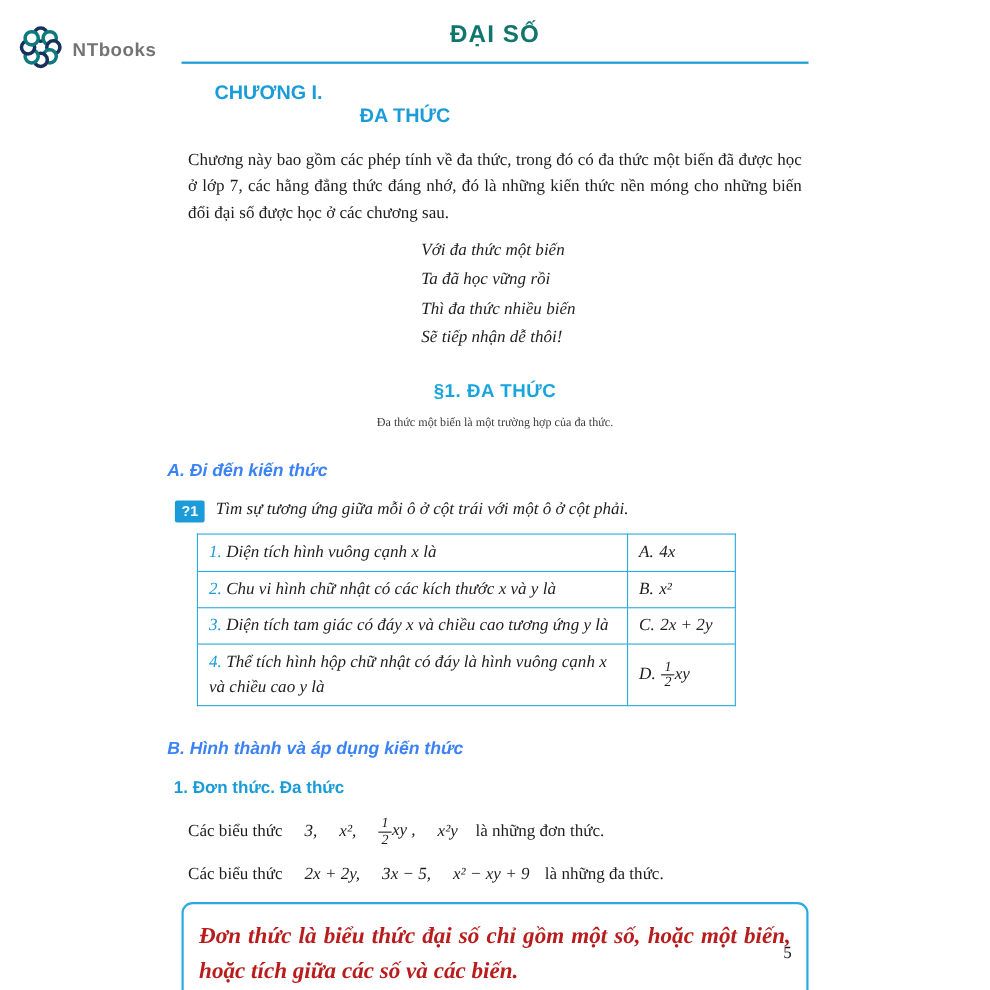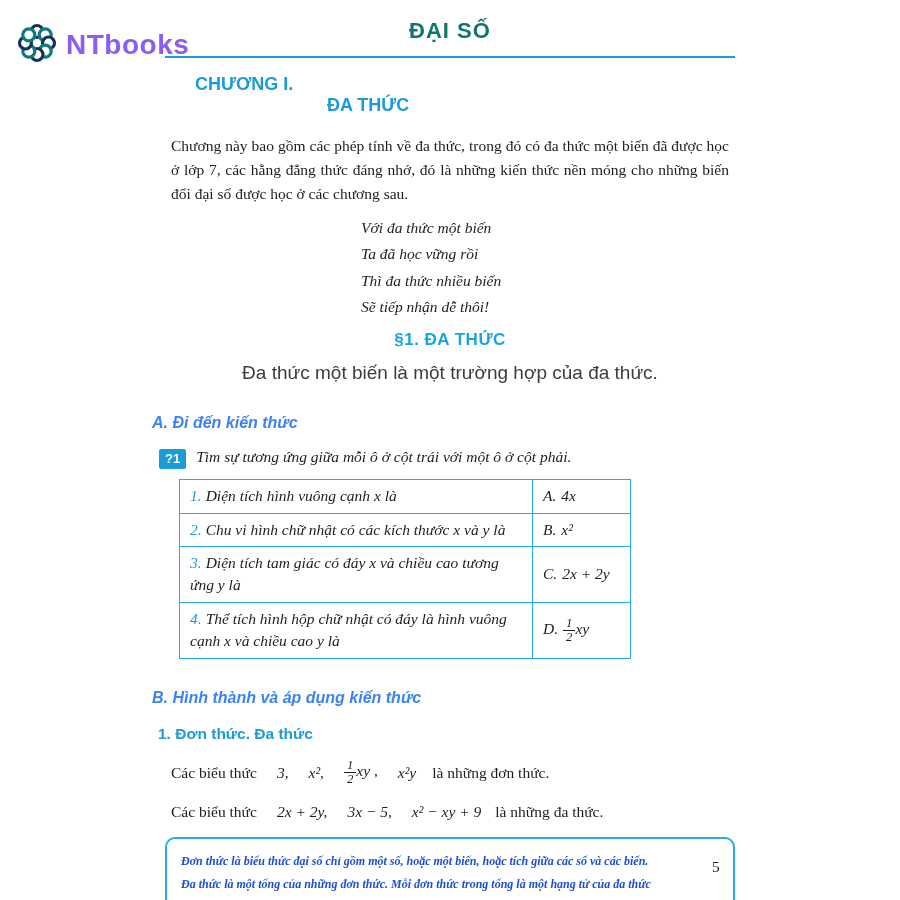--- a/index.html
+++ b/index.html
@@ -4,59 +4,59 @@
 <style>
   * { box-sizing: border-box; }
   html,body { margin:0; padding:0; }
   body {
     width:900px; height:900px; background:#ffffff; position:relative;
     font-family:"Liberation Serif", serif; color:#1d1d1d; overflow:hidden;
   }
 
   
   .brand { position:absolute; top:22px; left:16px; display:flex; align-items:center; gap:8px; }
-  .brand-text { font-family:"Liberation Sans", sans-serif; font-weight:bold; font-size:28px; color:#8b5cf6; letter-spacing:0.5px; }
+  .brand-text { font-family:"Liberation Sans", sans-serif; font-weight:bold; font-size:17px; color:#737373; letter-spacing:0.5px; }
 
   
   .content { position:absolute; left:165px; top:18px; width:570px; }
 
   .main-title {
     text-align:center; font-family:"Liberation Sans", sans-serif; font-weight:bold;
     font-size:22px; color:#0f766e; letter-spacing:1px; padding-bottom:12px;
     border-bottom:2px solid #1b9cd8;
   }
 
   .chapter-row { display:flex; margin-top:16px; padding-left:30px; font-family:"Liberation Sans", sans-serif; font-weight:bold; font-size:18px; color:#1b9cd8;flex-direction:column; }
   .chapter-title { margin-left:132px; }
 
   .intro-paragraph {
     margin-top:18px; padding:0 6px; text-align:justify;
     font-size:15.5px; line-height:1.55;
   }
 
   .poem { margin-top:10px; padding-left:196px; font-style:italic; font-size:15.5px; line-height:1.5; }
-  .poem div { margin-top:3px; }
+  .poem div { margin-top:3px;margin-left:22px; }
 
-  .section-title { margin-top:12px; text-align:center; font-family:"Liberation Sans", sans-serif; font-weight:bold; font-size:17px; color:#16a5dc; letter-spacing:0.5px; }
-  .section-subtitle { margin-top:12px; text-align:center; font-family:Liberation Sans, sans-serif; font-size:19px; color:#3c3c3c; }
+  .section-title { margin-top:28px; text-align:center; font-family:"Liberation Sans", sans-serif; font-weight:bold; font-size:17px; color:#16a5dc; letter-spacing:0.5px; }
+  .section-subtitle { margin-top:12px; text-align:center; font-family:Liberation Serif, serif; font-size:11px; color:#3c3c3c; }
 
   .part-heading {
     margin-top:30px; margin-left:-13px;
     font-family:"Liberation Sans", sans-serif; font-weight:bold; font-style:italic;
     font-size:16px; color:#3b82f6;
   }
 
   .q-row { margin-top:16px; margin-left:-6px; display:flex; align-items:flex-start; gap:10px; }
   .q-badge {
     background:#1b9cd8; color:#ffffff; font-family:"Liberation Sans", sans-serif;
     font-weight:bold; font-size:13px; padding:2px 6px 3px; border-radius:2px; flex:0 0 auto; margin-top:1px;
   }
   .q-text { font-style:italic; font-size:15.5px; }
 
-  table.match-table { margin-top:10px; margin-left:14px; width:452px; border-collapse:collapse; }
+  table.match-table { margin-top:10px; margin-left:14px; width:490px; border-collapse:collapse; }
   table.match-table td {
     border:1px solid #2aaae2; padding:5px 10px; font-style:italic; font-size:15.5px; line-height:1.45;
     vertical-align:middle;
   }
   td.cell-right { width:98px; }
   .row-num { color:#1b9cd8; margin-right:4px; }
   .ans-letter { margin-right:5px; }
 
   .frac { display:inline-block; vertical-align:middle; text-align:center; font-size:0.82em; line-height:1.05; font-style:italic; }
   .frac .fnum { display:block; border-bottom:1px solid #1d1d1d; padding:0 3px; }
@@ -66,22 +66,22 @@
 
   .expr-line { margin-top:16px; padding-left:6px; font-size:15.5px; display:flex; align-items:center; flex-wrap:wrap; }
   .expr-line .plain { font-style:normal; }
   .expr-line .math { font-style:italic; margin-left:20px; }
   .expr-line .tail { font-style:normal; margin-left:16px; }
 
   .def-box {
     margin-top:16px; border:2px solid #2aaae2; border-radius:10px; padding:8px 14px 10px;
   }
   .def-box p {
-    margin:5px 0; color:#1d4ed8; font-style:italic; font-weight:bold;
-    font-size:12px; line-height:1.5; text-align:justify;
+    margin:5px 0; color:#b91c1c; font-style:italic; font-weight:bold;
+    font-size:21px; line-height:1.5; text-align:justify;
   }
 
   .page-number { position:absolute; left:712px; top:858px; font-size:15.5px; color:#1d1d1d; }
 </style>
 </head>
 <body>
 
 <div class="brand">
   <span>
     <svg width="42" height="42" viewBox="0 0 42 42">

